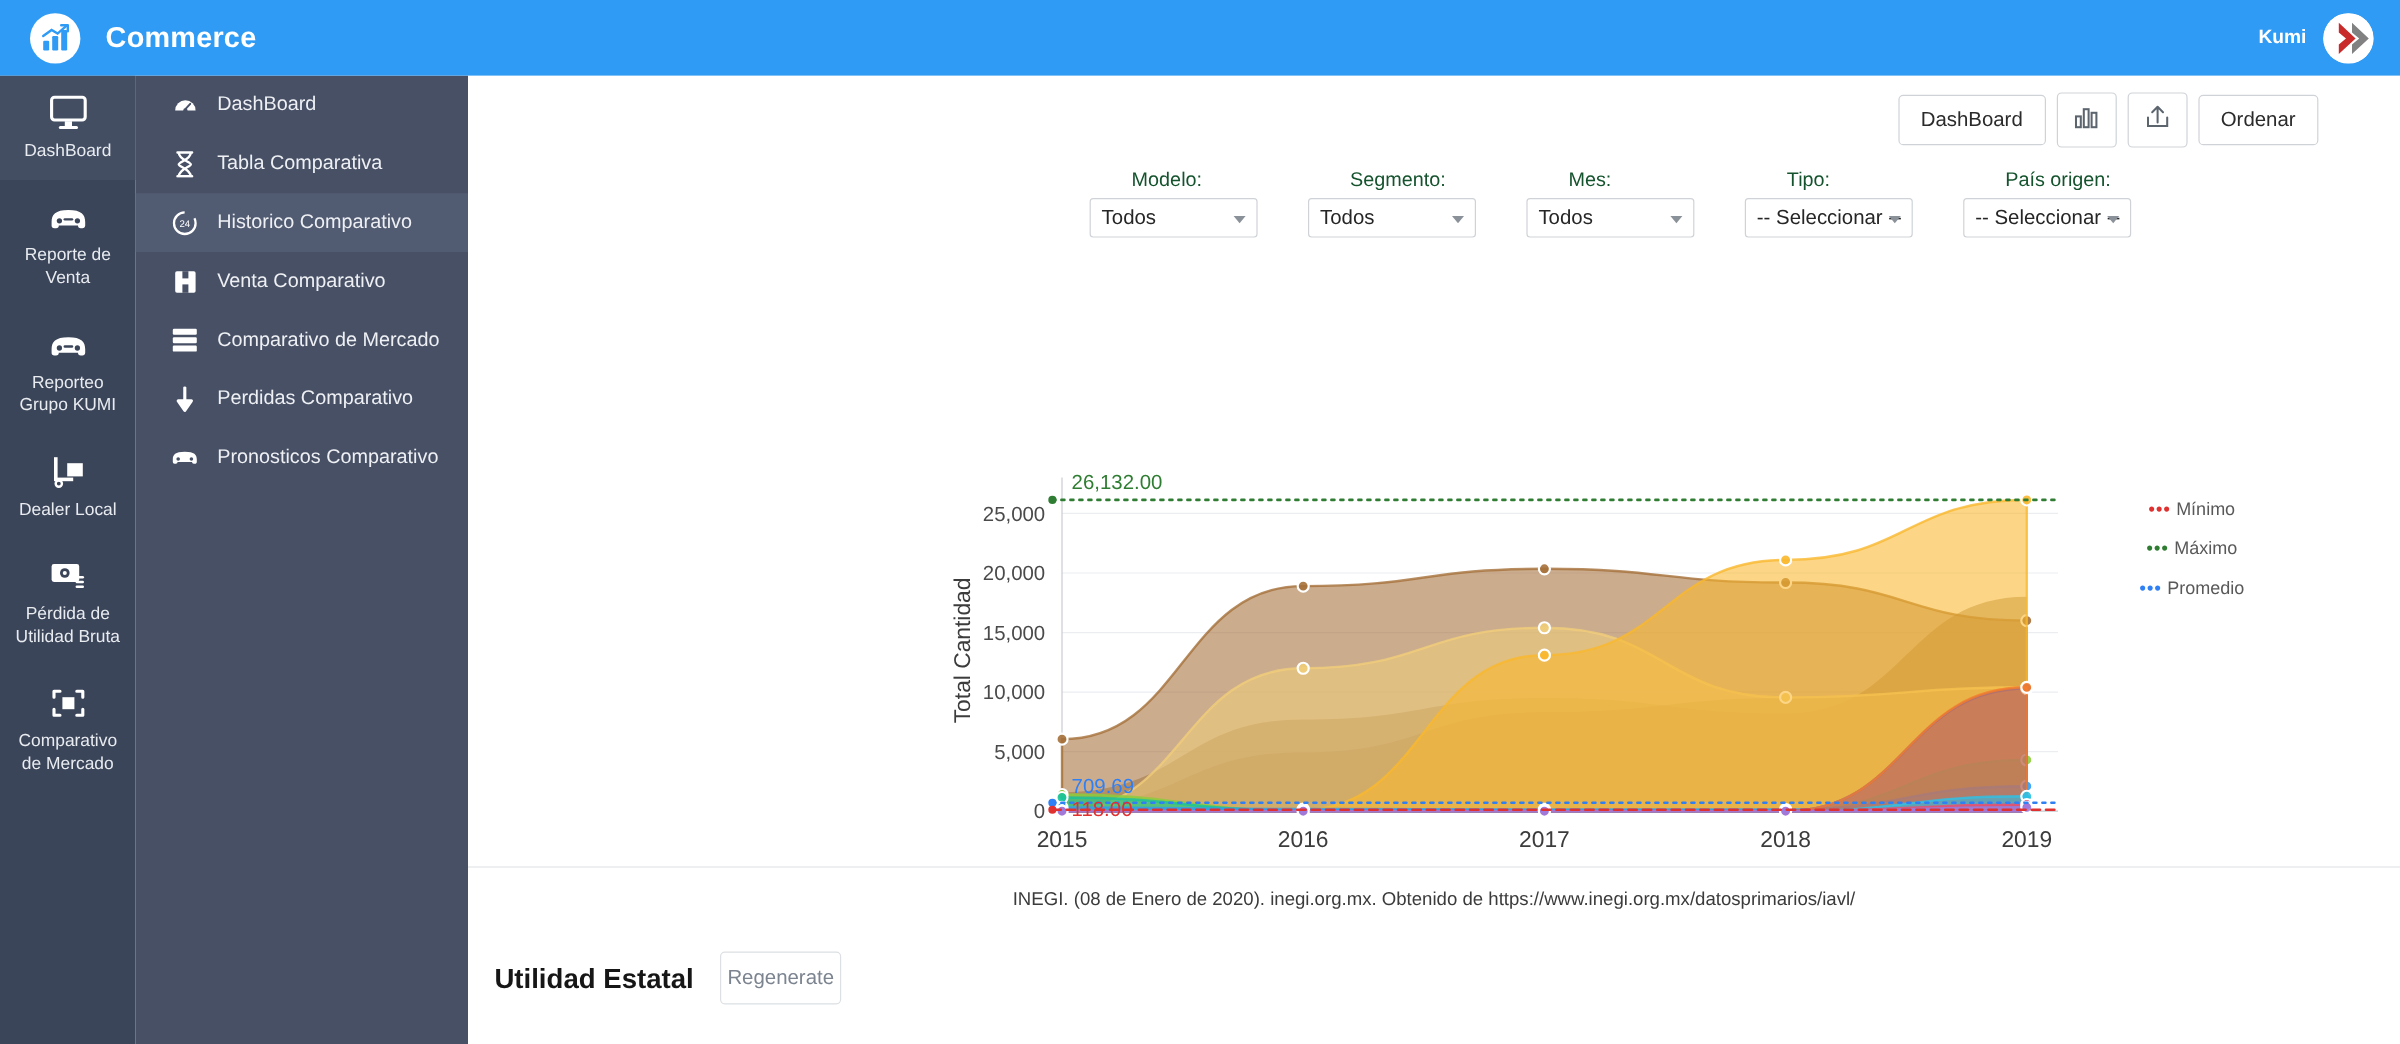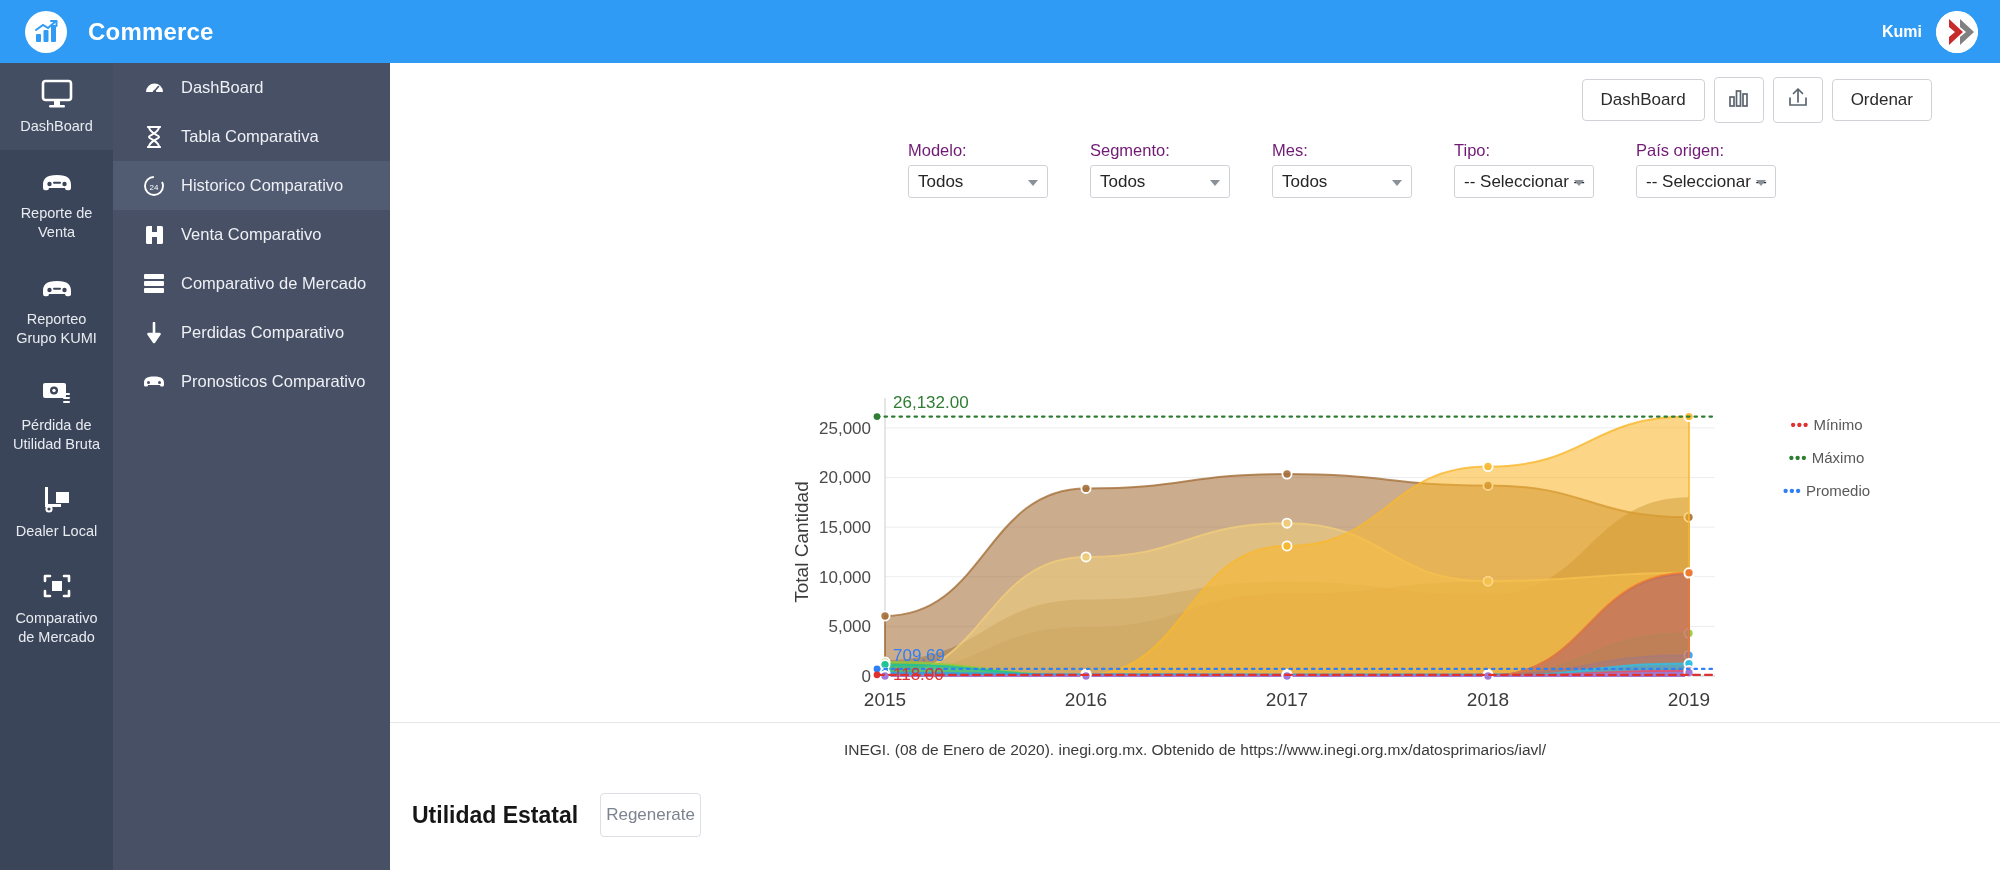--- a/index.html
+++ b/index.html
@@ -77,21 +77,21 @@
   }
   .btn {
     border: 1px solid #cfd3d8; background: #ffffff; border-radius: 4px;
     font-family: "Liberation Sans", sans-serif; font-size: 17px; color: #2b2b2b;
     padding: 9px 18px; cursor: pointer; line-height: 22px;
   }
   .btn-icon { padding: 8px 13px; display: flex; align-items: center; justify-content: center; }
 
   
   .filters { display: flex; padding: 18px 0 0 518px; gap: 42px; }
-  .filter-label { font-size: 16.5px; color: #701a75; margin-bottom: 5px; display: block; }
+  .filter-label { font-size: 16.5px; color: #14532d; margin-bottom: 5px; display: block; margin-left: 35px; }
   .select {
     position: relative; width: 140px; height: 33px; border: 1px solid #cfd3d8;
     border-radius: 3px; background: #ffffff; display: flex; align-items: center;
     padding: 0 26px 0 9px; cursor: pointer;
   }
   .select span { font-size: 17px; color: #262626; white-space: nowrap; }
   .caret {
     position: absolute; right: 9px; top: 50%; margin-top: -2px;
     width: 0; height: 0; border-left: 5px solid transparent;
     border-right: 5px solid transparent; border-top: 6px solid #8a9199;
@@ -182,41 +182,41 @@
             <circle cx="26.5" cy="18" r="2.2" fill="#3b4559"></circle>
             <rect x="15" y="15.8" width="8" height="2" rx="1" fill="#3b4559"></rect>
           </svg>
       </span>
       <span class="rail-label">Reporteo Grupo KUMI</span>
     </div>
 
     <div class="rail-item">
       <span class="rail-icon">
         <svg width="32" height="30" viewBox="0 0 32 30">
+            <rect x="4" y="3" width="3" height="18" fill="#ffffff"></rect>
+            <rect x="4" y="20" width="16" height="3" fill="#ffffff"></rect>
+            <rect x="15" y="8" width="13" height="11" fill="#ffffff"></rect>
+            <circle cx="8" cy="25" r="2.6" fill="none" stroke="#ffffff" stroke-width="2"></circle>
+          </svg>
+      </span>
+      <span class="rail-label">Dealer Local</span>
+    </div>
+
+    <div class="rail-item">
+      <span class="rail-icon">
+        <svg width="32" height="30" viewBox="0 0 32 30">
             <rect x="2" y="5" width="23" height="15" rx="2" fill="#ffffff"></rect>
             <circle cx="13" cy="12.5" r="4" fill="#3b4559"></circle>
             <circle cx="13" cy="12.5" r="1.7" fill="#ffffff"></circle>
             <rect x="22" y="15" width="7" height="2" rx="1" fill="#ffffff"></rect>
             <rect x="22" y="19" width="7" height="2" rx="1" fill="#ffffff"></rect>
             <rect x="22" y="23" width="7" height="2" rx="1" fill="#ffffff"></rect>
           </svg>
       </span>
       <span class="rail-label">Pérdida de Utilidad Bruta</span>
-    </div>
-
-    <div class="rail-item">
-      <span class="rail-icon">
-        <svg width="32" height="30" viewBox="0 0 32 30">
-            <rect x="4" y="3" width="3" height="18" fill="#ffffff"></rect>
-            <rect x="4" y="20" width="16" height="3" fill="#ffffff"></rect>
-            <rect x="15" y="8" width="13" height="11" fill="#ffffff"></rect>
-            <circle cx="8" cy="25" r="2.6" fill="none" stroke="#ffffff" stroke-width="2"></circle>
-          </svg>
-      </span>
-      <span class="rail-label">Dealer Local</span>
     </div>
 
     <div class="rail-item">
       <span class="rail-icon">
         <svg width="32" height="30" viewBox="0 0 32 30">
             <path d="M4 10V5h5M28 10V5h-5M4 20v5h5M28 20v5h-5" stroke="#ffffff" stroke-width="2.6" fill="none" stroke-linecap="round" stroke-linejoin="round"></path>
             <rect x="11" y="10" width="10" height="10" fill="#ffffff"></rect>
           </svg>
       </span>
       <span class="rail-label">Comparativo de Mercado</span>

